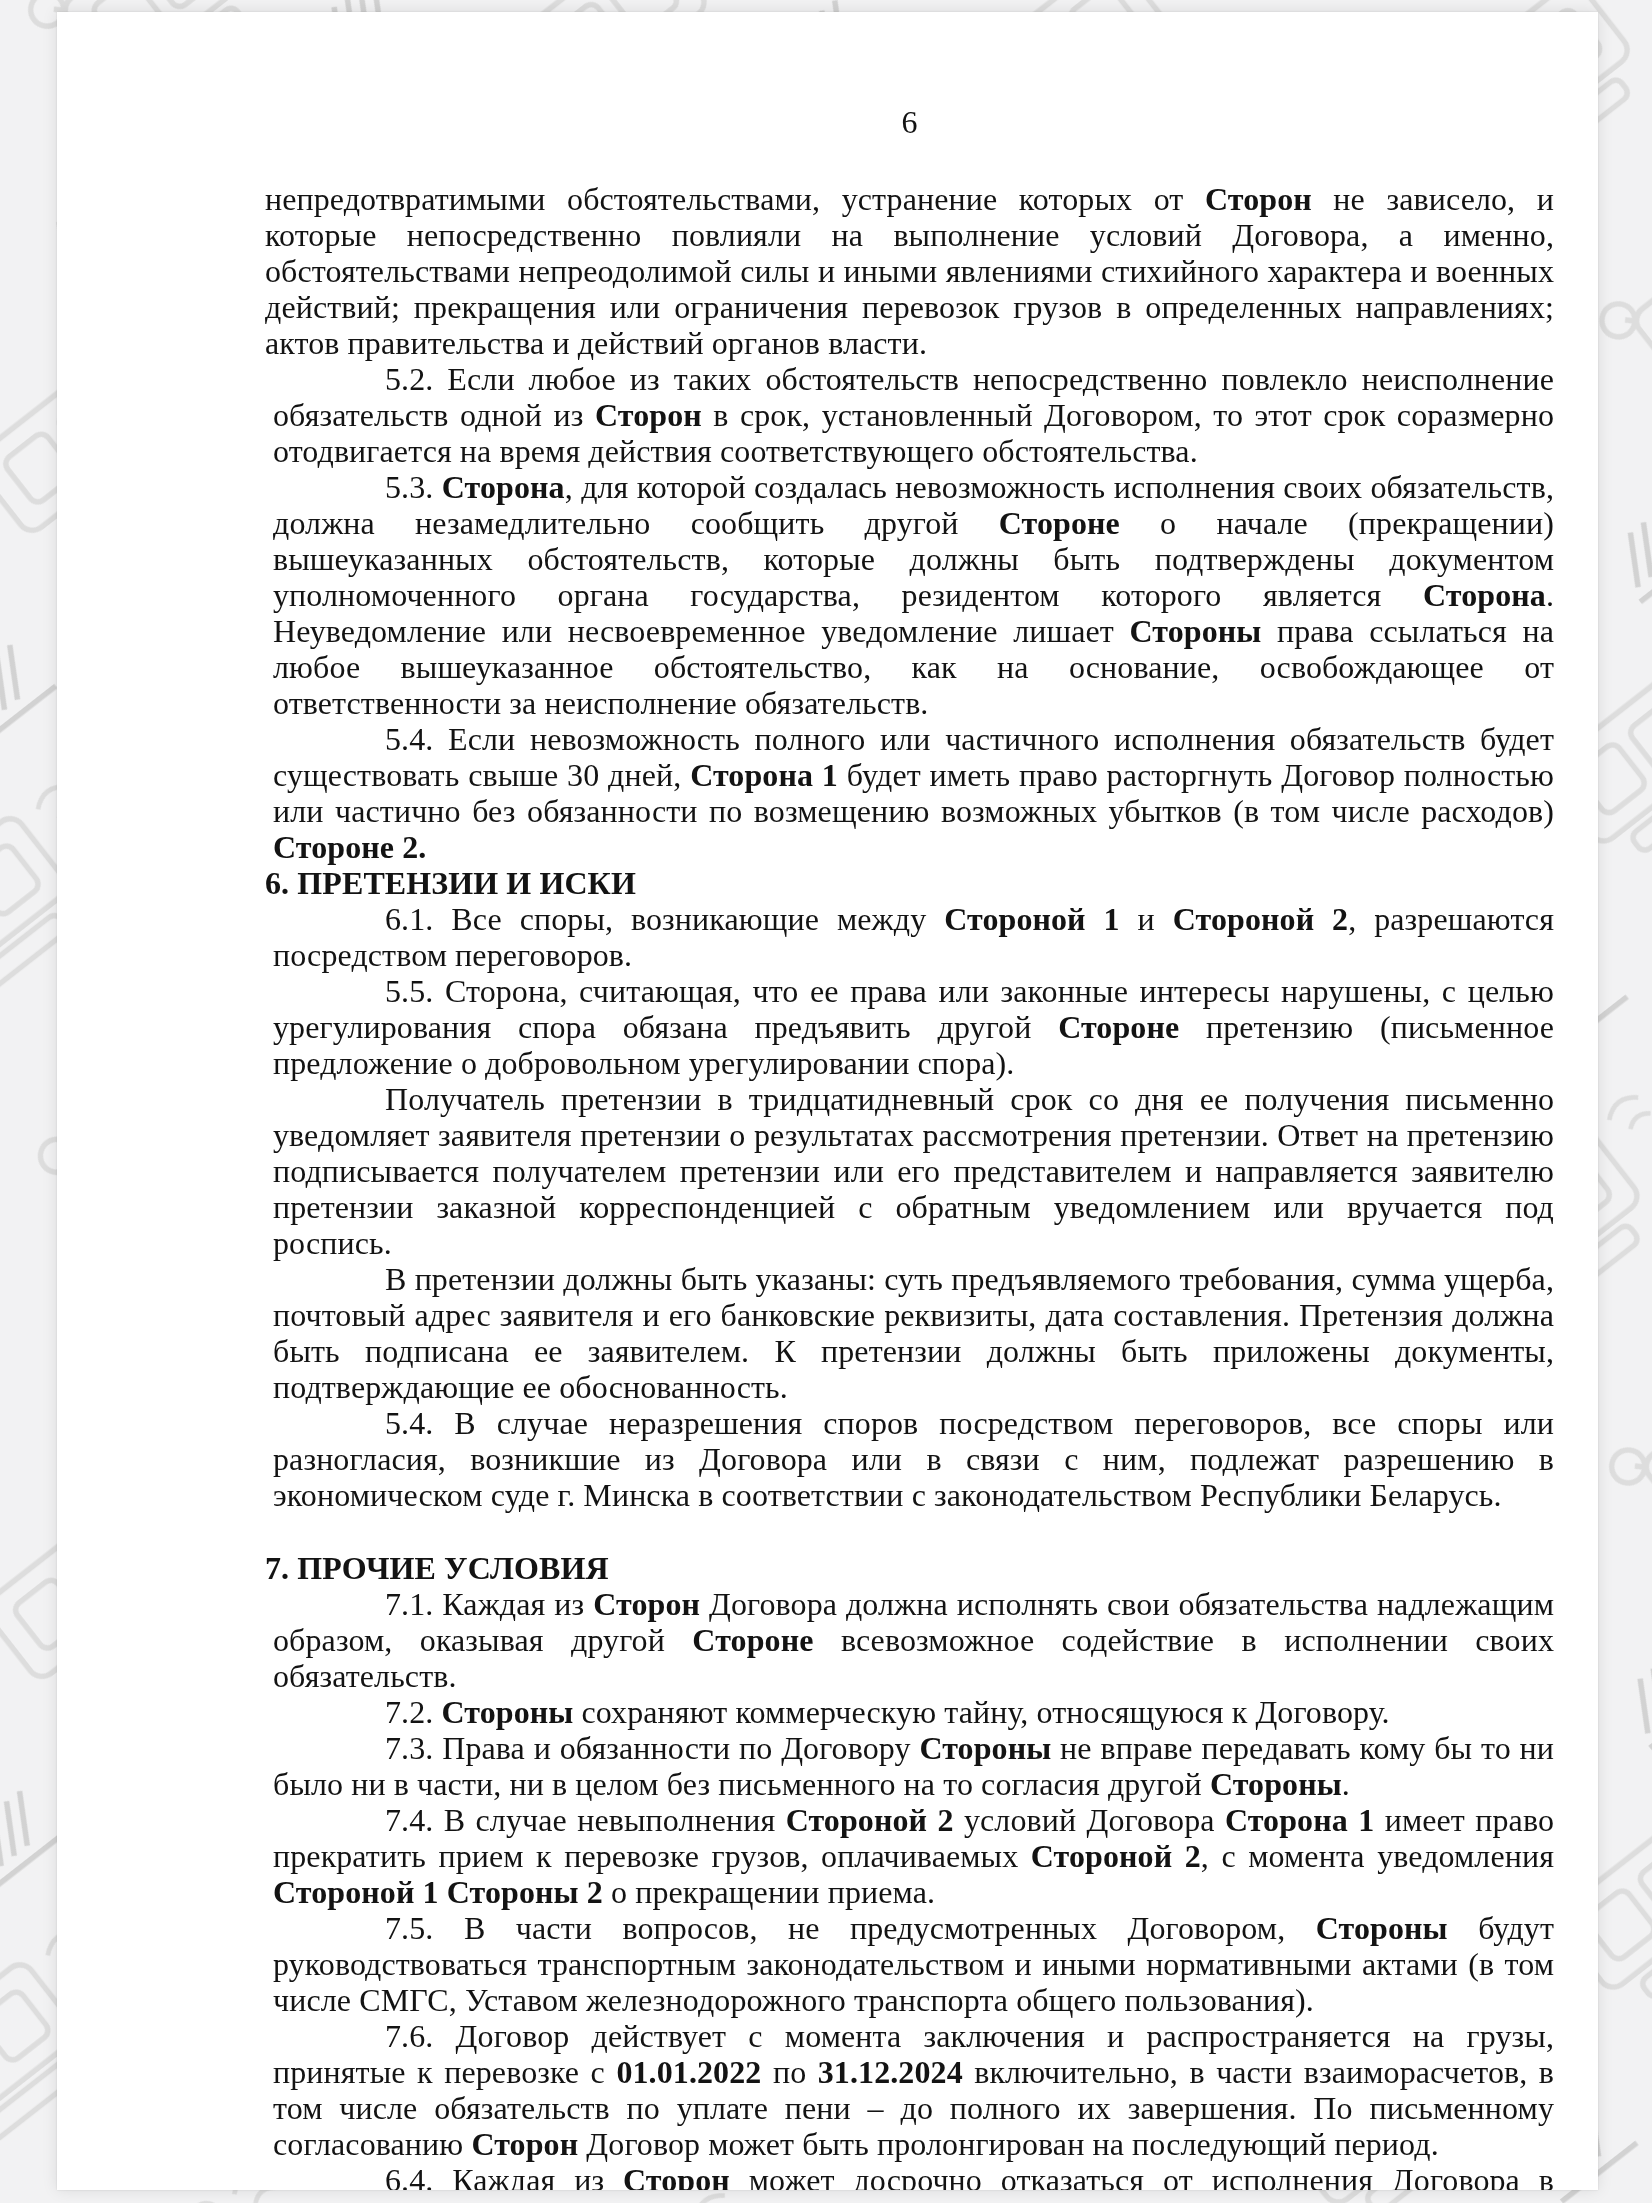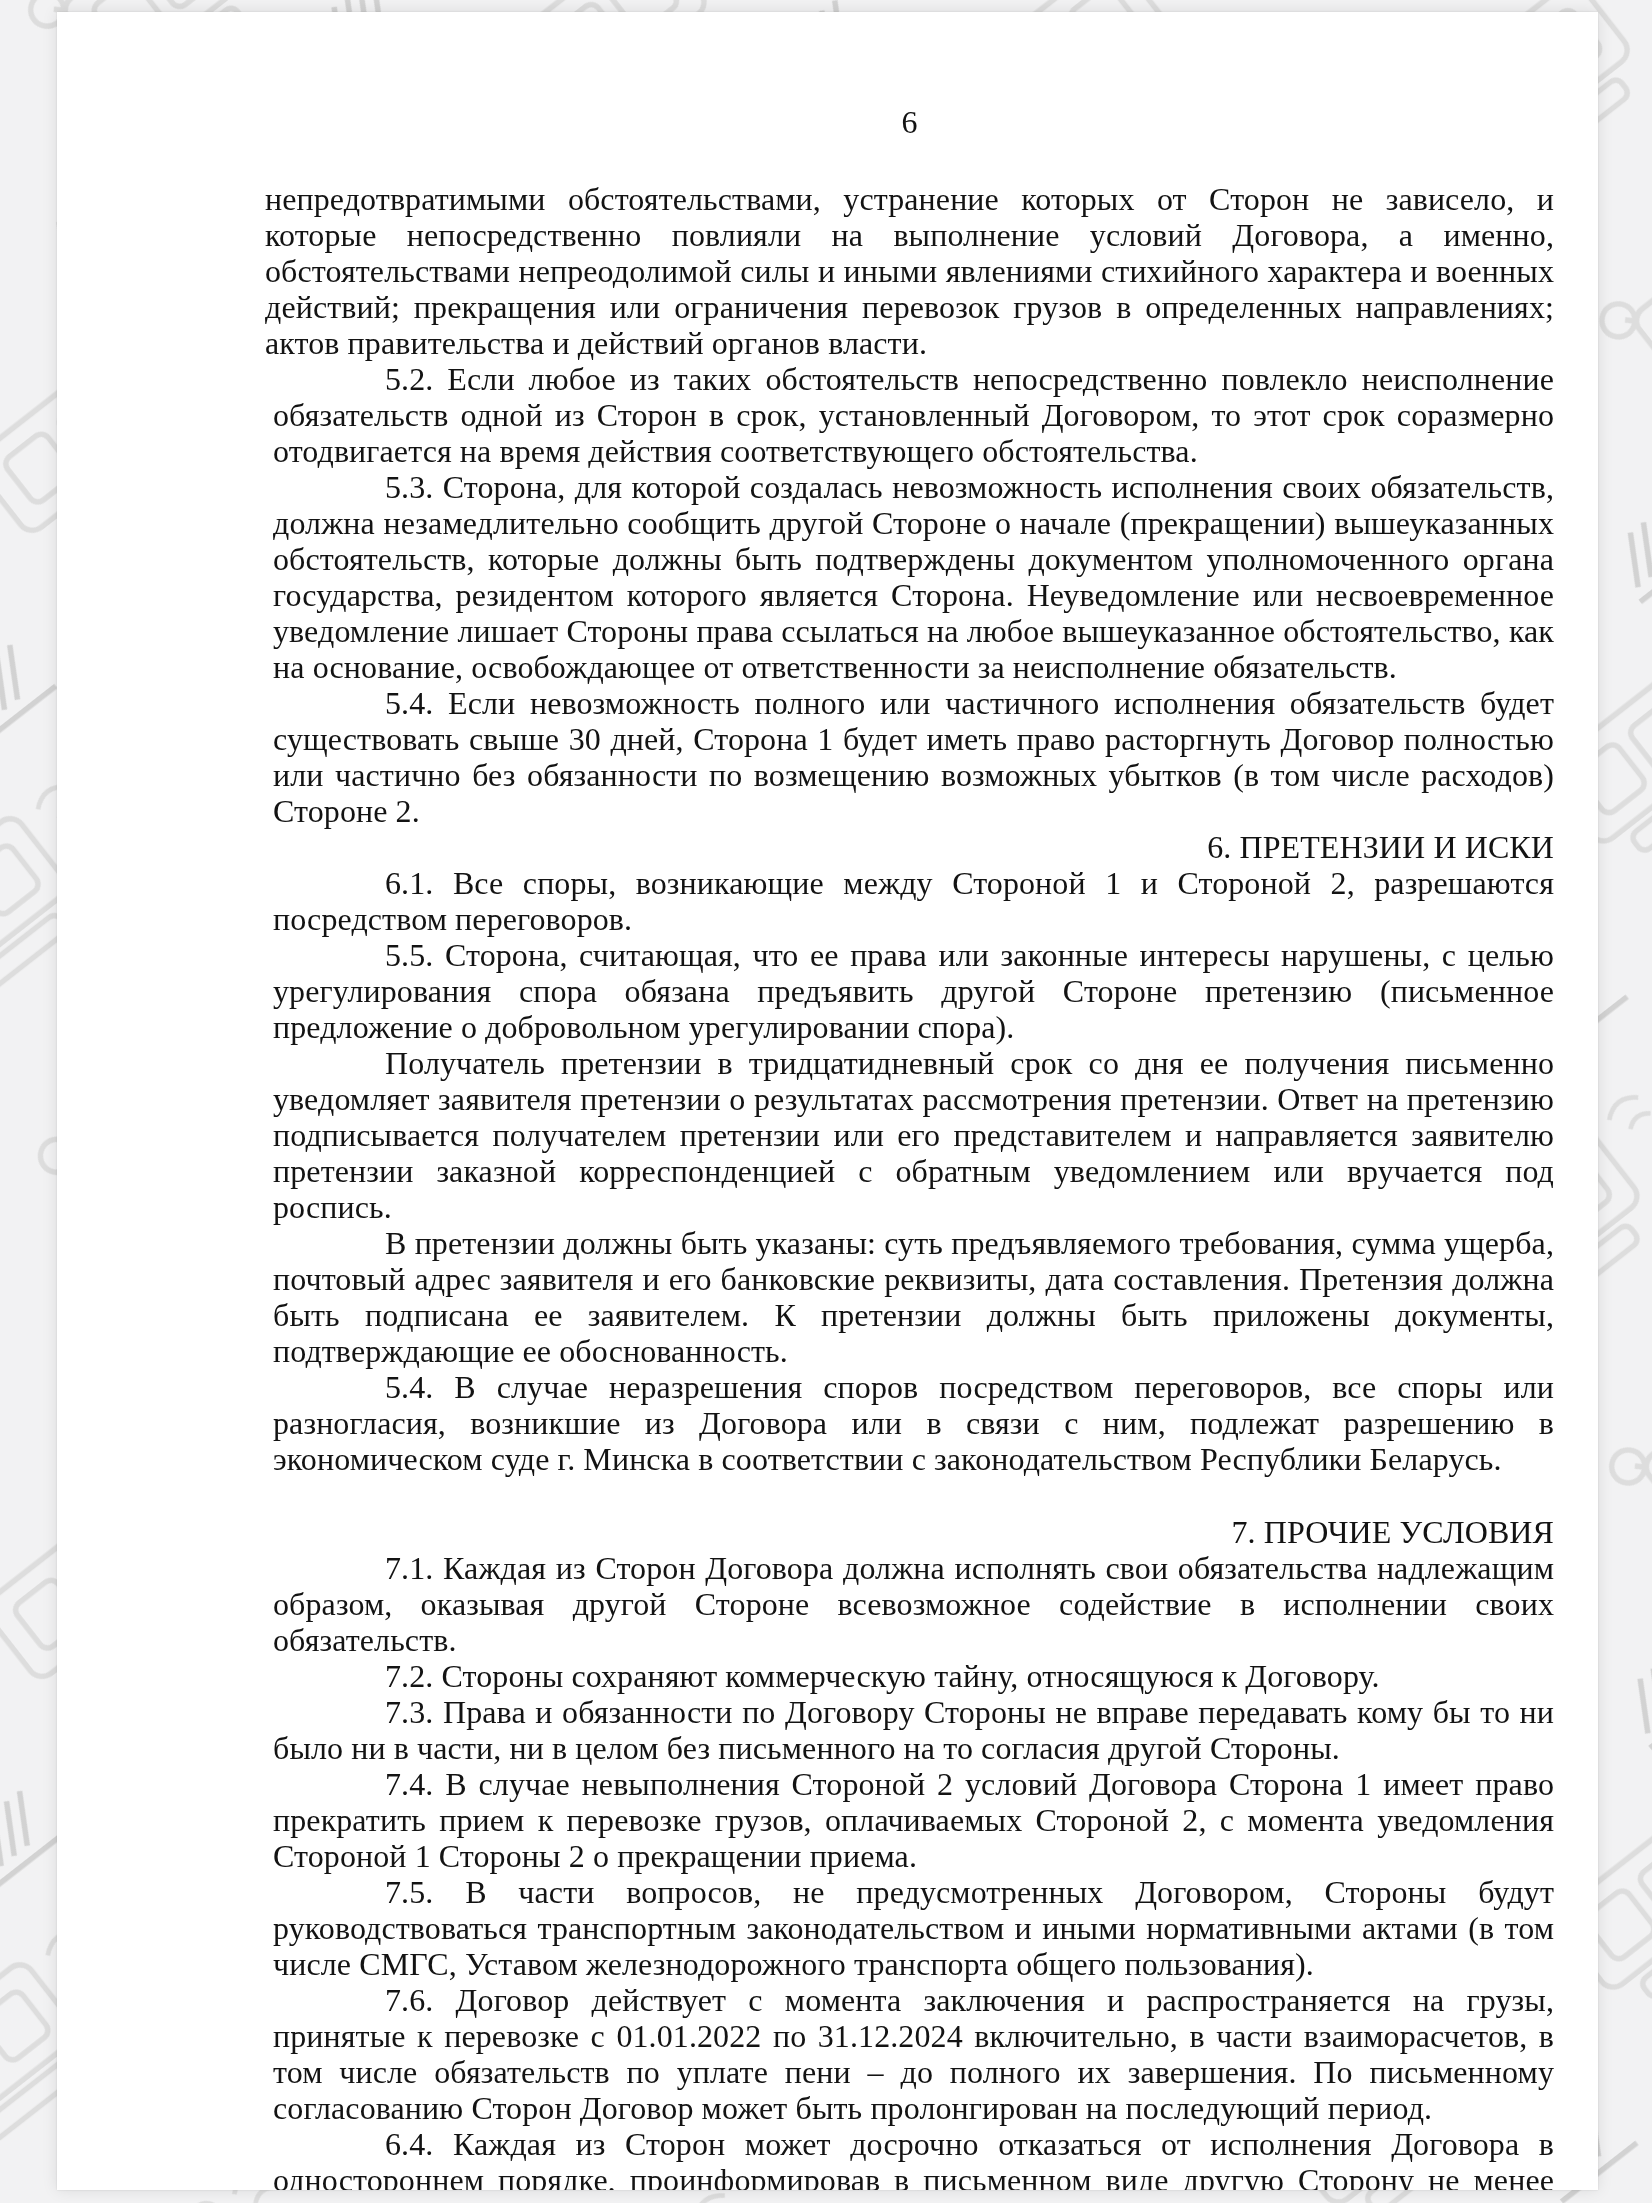--- a/index.html
+++ b/index.html
@@ -47,28 +47,28 @@
   }
   .doc-body p {
     margin: 0;
     padding: 0;
   }
   p.para.indent {
     text-indent: 112px;
     margin-left: 8px;
   }
   p.heading {
-    text-align: right;
-    font-weight: normal;
+    text-align: left;
+    font-weight: bold;
     text-indent: 0;
   }
   .spacer {
     height: 37px;
   }
-  b { font-weight: normal; }
+  b { font-weight: bold; }
 </style>
 </head>
 <body>
 
 <svg class="bg-svg" xmlns="http://www.w3.org/2000/svg" width="1653" height="2204" viewBox="0 0 1800 2400">
   <defs>
     <pattern id="wagons" width="380" height="330" patternUnits="userSpaceOnUse" patternTransform="rotate(-38)">
 
       <g fill="none" stroke="#dddddd" stroke-width="6">
         <rect x="46" y="46" width="180" height="104" rx="16"></rect>

